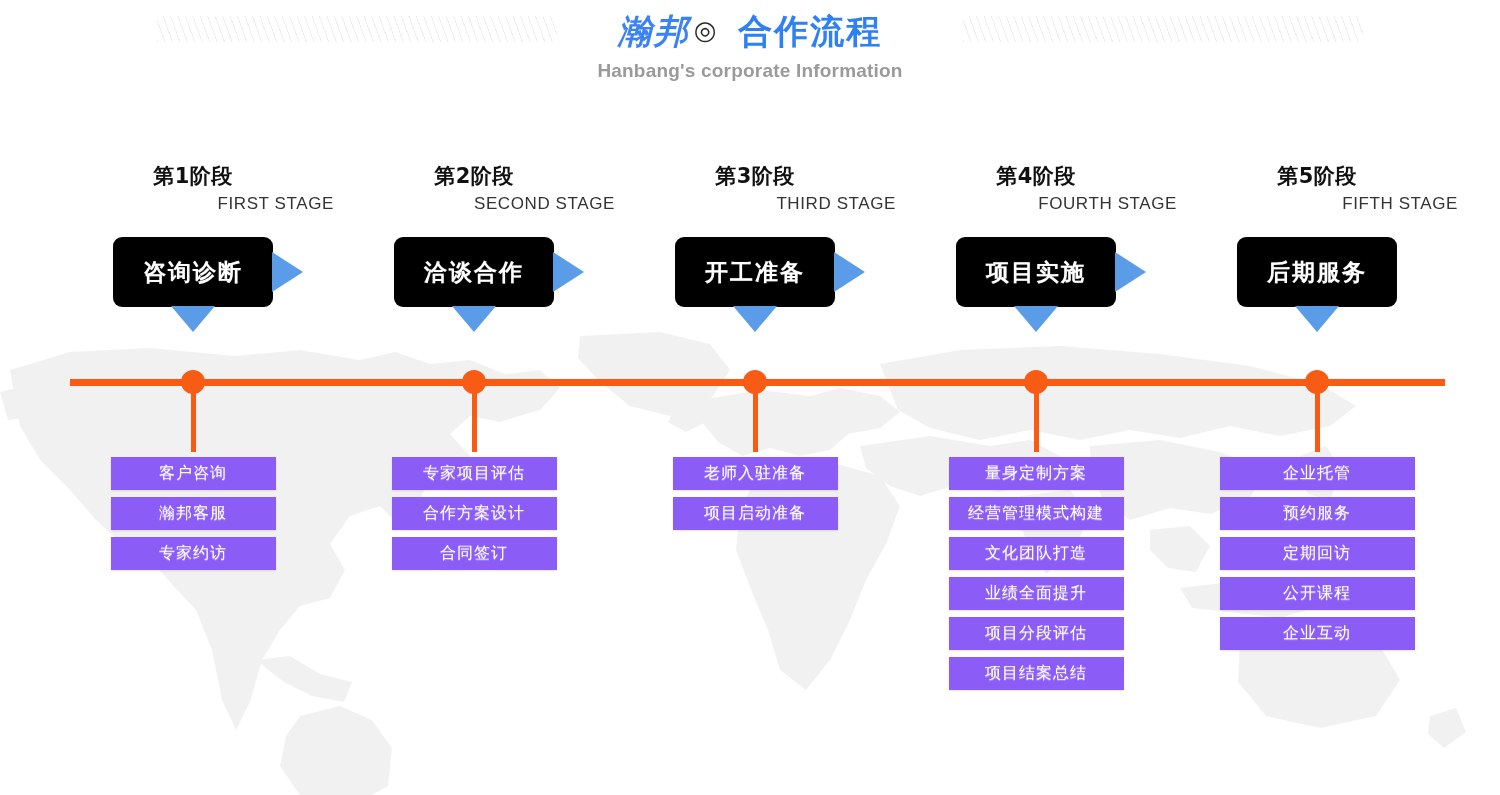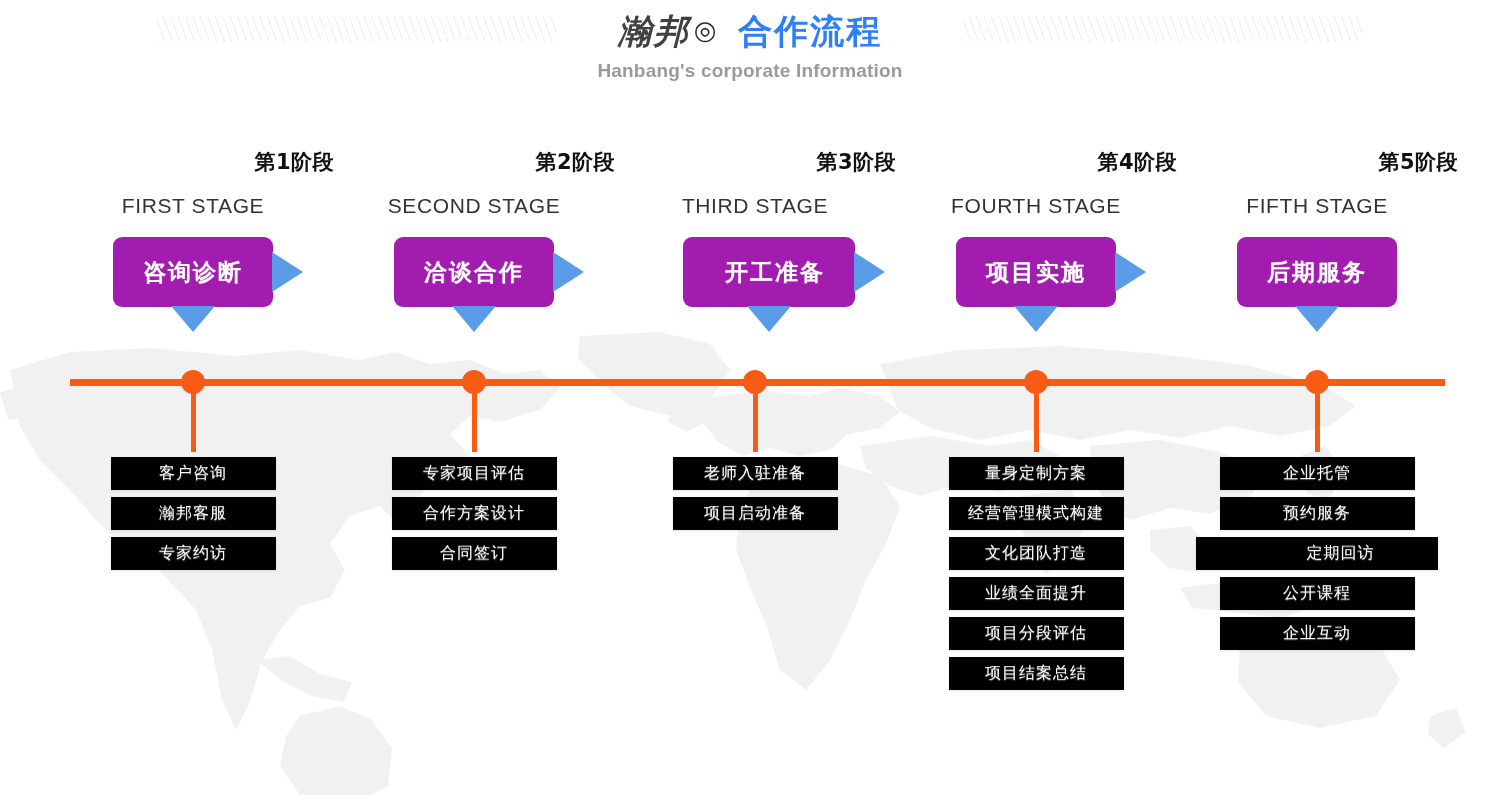--- a/index.html
+++ b/index.html
@@ -27,52 +27,52 @@
   }
   .hatch.left{left:157px;width:400px;}
   .hatch.right{left:963px;width:400px;}
   .title{
     position:absolute;left:0;top:8px;width:1500px;text-align:center;
     font-size:34px;font-weight:bold;color:#3a7bf0;letter-spacing:1px;
     line-height:44px;white-space:nowrap;
   }
   .title .brand{
     font-family:"DejaVu Serif","Liberation Serif",serif;
-    font-style:italic;font-weight:bold;color:#404040;
+    font-style:italic;font-weight:bold;color:#3b82f6;
     letter-spacing:2px;margin-right:2px;
   }
   .title .mark{
     display:inline-block;color:#2a2a2a;font-size:26px;font-weight:normal;
     vertical-align:4px;margin:0 10px 0 2px;
   }
   .title .main{color:#2f80f5;font-weight:bold;letter-spacing:2px;margin-left:11px;}
   .subtitle{
     position:absolute;left:0;top:60px;width:1500px;text-align:center;
     font-size:19px;font-weight:bold;color:#9a9a9a;letter-spacing:.2px;
   }
 
   
   .cols{position:absolute;left:0;top:0;width:1500px;height:795px;}
   .col{position:absolute;top:0;width:282px;}
 
   .stage-cn{
-    position:absolute;top:148px;width:100%;text-align:right;
+    position:absolute;top:162px;width:100%;text-align:center;
     font-size:21px;font-weight:bold;color:#111;letter-spacing:.5px;
     font-family:"DejaVu Sans","Liberation Sans",sans-serif;
   }
   .stage-en{
-    position:absolute;top:194px;width:100%;text-align:center;
-    font-size:21px;color:#333;letter-spacing:.6px;font-weight:400;
+    position:absolute;top:194px;width:100%;text-align:right;
+    font-size:17px;color:#333;letter-spacing:.6px;font-weight:400;
   }
 
   
   .badge-wrap{position:absolute;top:237px;left:0;width:100%;height:115px;}
   .badge{
     position:absolute;top:0;width:160px;height:70px;
-    background:#a21caf;border-radius:9px;
+    background:#000000;border-radius:9px;
     display:flex;align-items:center;justify-content:center;
   }
   .badge .btxt{
     color:#ffffff;font-size:23px;font-weight:bold;letter-spacing:2px;
     font-family:"DejaVu Sans","Liberation Sans",sans-serif;
     text-shadow:0 0 1px rgba(255,255,255,.4);
   }
   .badge .arrow-right{
     position:absolute;right:-30px;top:15px;
     width:0;height:0;
@@ -98,21 +98,21 @@
     background:#f75b14;
   }
   .stem{
     position:absolute;top:382px;width:5px;background:#f75b14;
   }
 
   
   .items{position:absolute;top:457px;left:0;width:100%;}
   .item{
     height:33px;margin:0 auto 7px auto;
-    background:#000000;
+    background:#8b5cf6;
     display:flex;align-items:center;justify-content:center;
     color:#ffffff;font-size:16px;letter-spacing:1px;
     font-family:"DejaVu Serif","Liberation Serif",serif;
     text-shadow:0 1px 1px rgba(255,255,255,.35);
     box-shadow:0 1px 2px rgba(0,0,0,.10);
   }
 </style>
 </head>
 <body>
 
@@ -223,21 +223,21 @@
           </div>
           <div class="item" style="width: 165px;">
             <span>合同签订</span>
           </div>
         </div>
       </div>
       <div class="col" style="left: 614px;">
         <div class="stage-cn">第3阶段</div>
         <div class="stage-en">THIRD STAGE</div>
         <div class="badge-wrap">
-          <div class="badge" style="width: 160px; left: 69px; padding-left: 12px;">
+          <div class="badge" style="width: 160px; left: 61px;">
             <span class="btxt">开工准备</span>
             <span class="arrow-right"></span>
             <span class="arrow-down"></span>
           </div>
         </div>
         <div class="dot" style="left: 129px;"></div>
         <div class="stem" style="left: 139px; height: 70px;"></div>
         <div class="items">
           <div class="item" style="width: 165px;">
             <span>老师入驻准备</span>
@@ -291,21 +291,21 @@
         </div>
         <div class="dot" style="left: 129px;"></div>
         <div class="stem" style="left: 139px; height: 70px;"></div>
         <div class="items">
           <div class="item" style="width: 195px;">
             <span>企业托管</span>
           </div>
           <div class="item" style="width: 195px;">
             <span>预约服务</span>
           </div>
-          <div class="item" style="width: 195px; padding-left: 47px;">
+          <div class="item" style="width: 195px;">
             <span>定期回访</span>
           </div>
           <div class="item" style="width: 195px;">
             <span>公开课程</span>
           </div>
           <div class="item" style="width: 195px;">
             <span>企业互动</span>
           </div>
         </div>
       </div>

